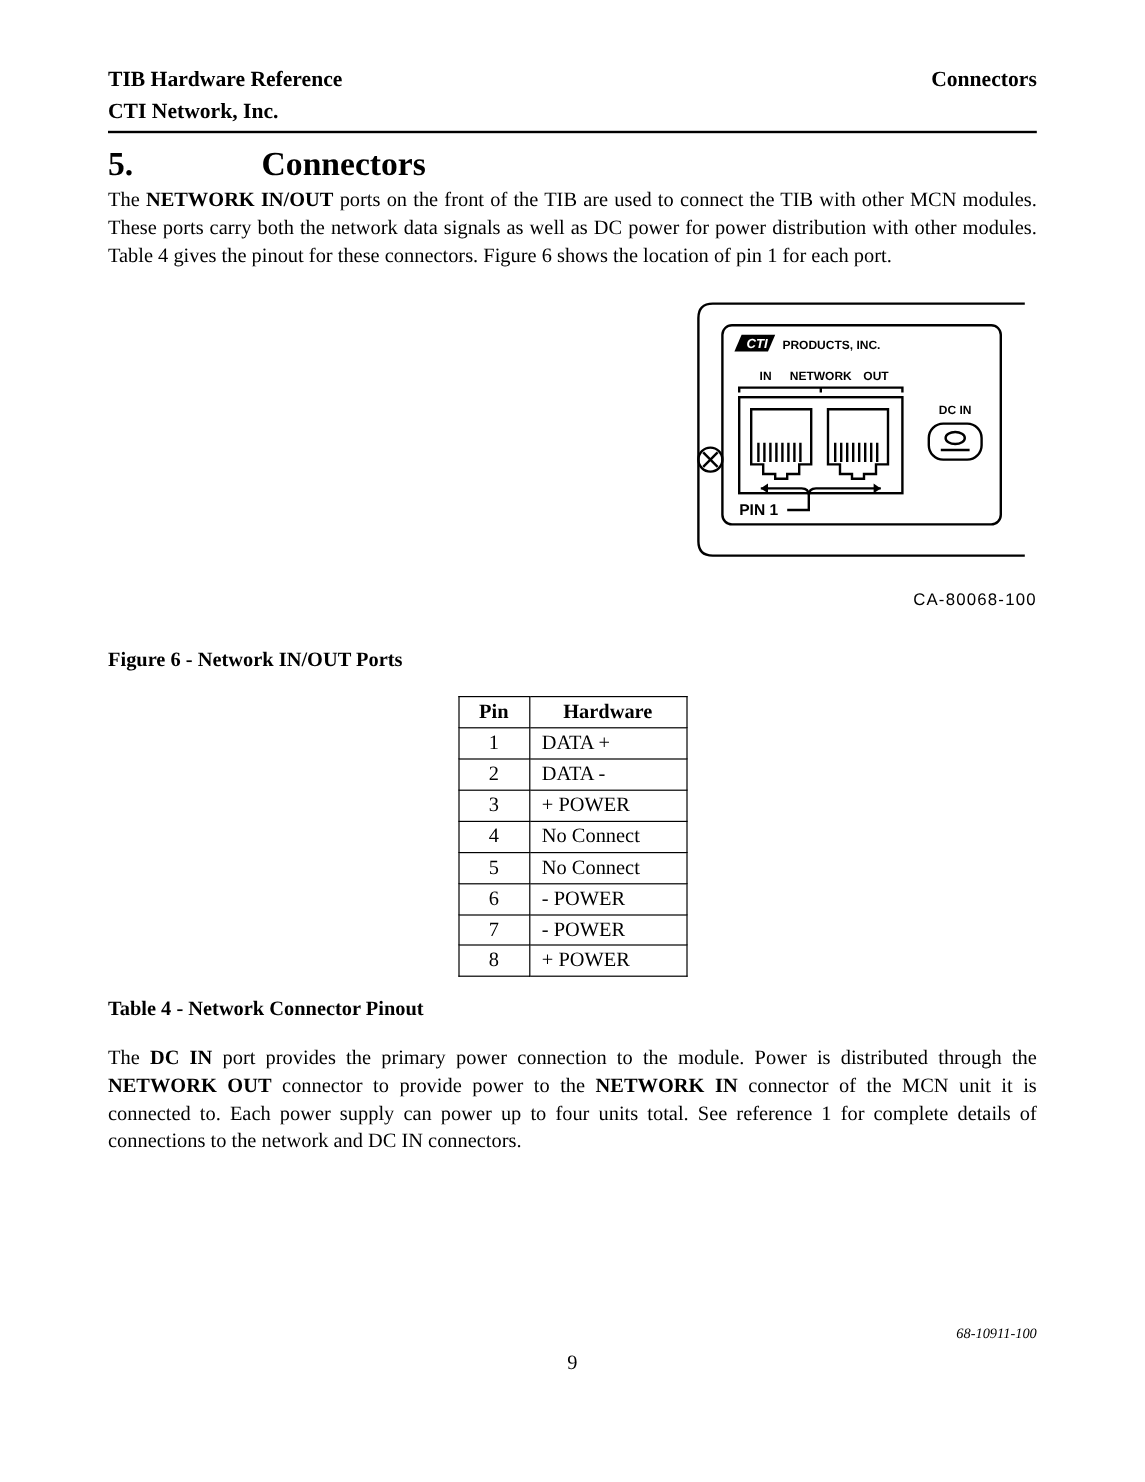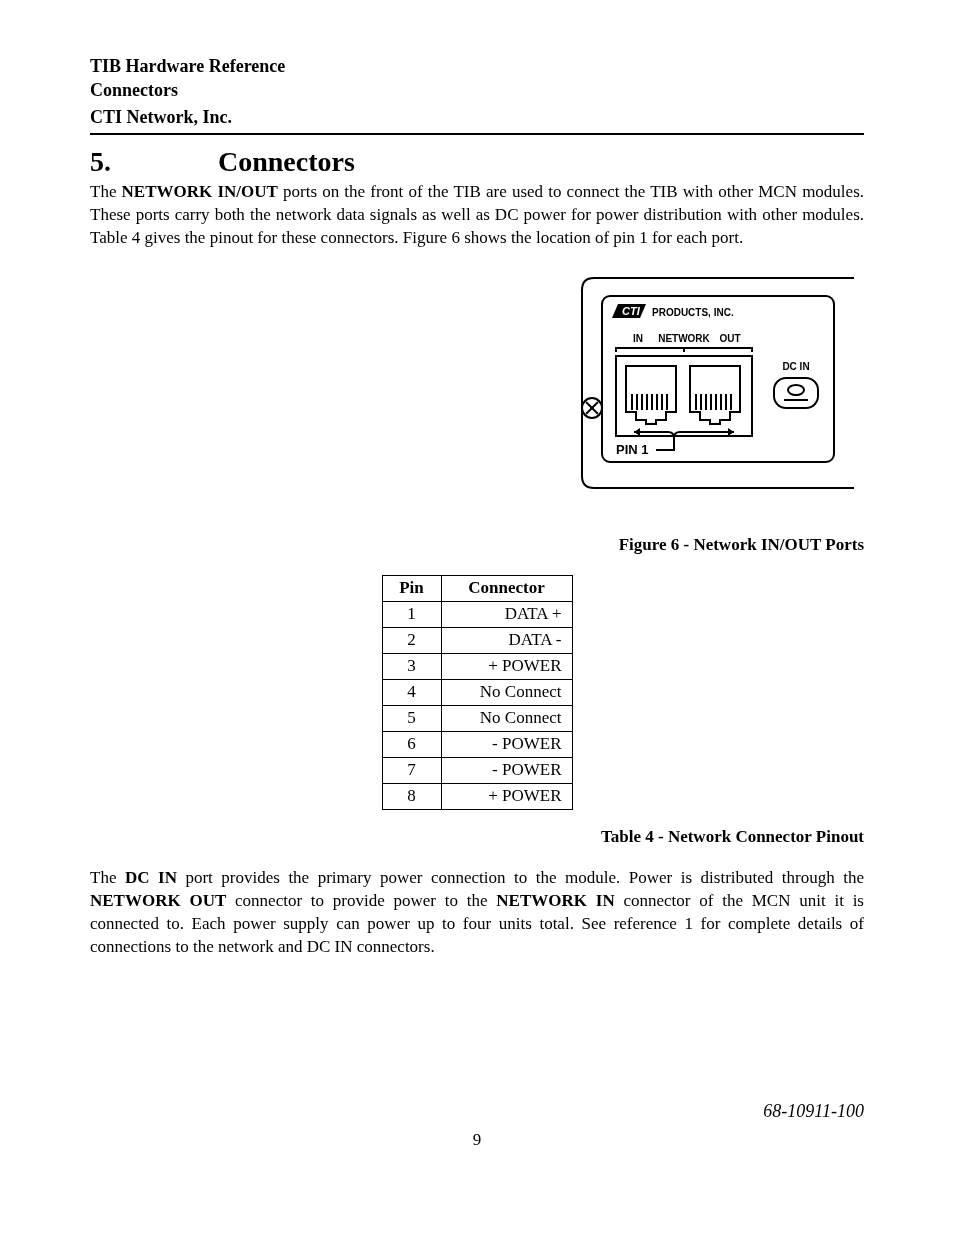--- a/index.html
+++ b/index.html
@@ -12,21 +12,20 @@
     width: 954px;
     box-sizing: border-box;
     line-height: 1.35;
   }
   .hdr-row {
     display: flex;
     justify-content: space-between;
     font-weight: bold;
     font-size: 18px;
     margin-bottom: 2px;
-    flex-direction: column;
   }
   .hrule {
     border: 0;
     border-top: 2px solid #000;
     margin: 4px 0 8px 0;
   }
   .section-row {
     display: flex;
     align-items: baseline;
   }
@@ -52,52 +51,52 @@
   .diagram-svg {
     display: inline-block;
   }
   .diagram-ref {
     font-family: Arial, Helvetica, sans-serif;
     font-size: 14px;
     letter-spacing: 1px;
     margin-top: 10px;
   }
   .caption {
-    text-align: right;
+    text-align: left;
     font-weight: bold;
     margin: 30px 0 18px 0;
   }
   table.pinout {
     border-collapse: collapse;
     margin: 10px auto 6px auto;
     font-size: 17px;
   }
   table.pinout th, table.pinout td {
     border: 1px solid #000;
     padding: 1px 10px 1px 10px;
-    text-align: right;
+    text-align: left;
   }
   table.pinout th {
     font-weight: bold;
     text-align: center;
   }
   table.pinout td.pin {
     text-align: center;
     width: 38px;
   }
   table.pinout td.fn {
     width: 110px;
   }
   .footer {
     margin-top: 140px;
   }
   .doc-id {
     text-align: right;
     font-style: italic;
-    font-size: 18px;
+    font-size: 12px;
   }
   .page-no {
     text-align: center;
     font-size: 17px;
     margin-top: 6px;
   }
   
   .svglabel { font-family: Arial, Helvetica, sans-serif; font-weight: bold; }
 </style>
 </head>
@@ -187,29 +186,30 @@
       <line x1="-6" y1="6" x2="6" y2="-6" stroke="#000" stroke-width="2"></line>
     </g>
 
     <text class="svglabel" x="42" y="186" font-size="13">PIN 1</text>
     <path d="M 82 182 L 100 182 L 100 170 Q 100 164 94 164 L 60 164 M 100 170 Q 100 164 106 164 L 160 164" fill="none" stroke="#000" stroke-width="2"></path>
 
     <path d="M 60 164 L 66 160 L 66 168 Z" fill="#000"></path>
 
     <path d="M 160 164 L 154 160 L 154 168 Z" fill="#000"></path>
   </svg>
+  <div class="diagram-ref">CA-80068-100</div>
 </div>
 
 <div class="caption">Figure 6 - Network IN/OUT Ports</div>
 
 <table class="pinout">
   <thead>
     <tr>
       <th>Pin</th>
-      <th>Connector</th>
+      <th>Hardware</th>
     </tr>
   </thead>
   <tbody>
     <tr>
         <td class="pin">1</td>
         <td class="fn">DATA +</td>
       </tr>
     <tr>
         <td class="pin">2</td>
         <td class="fn">DATA -</td>

